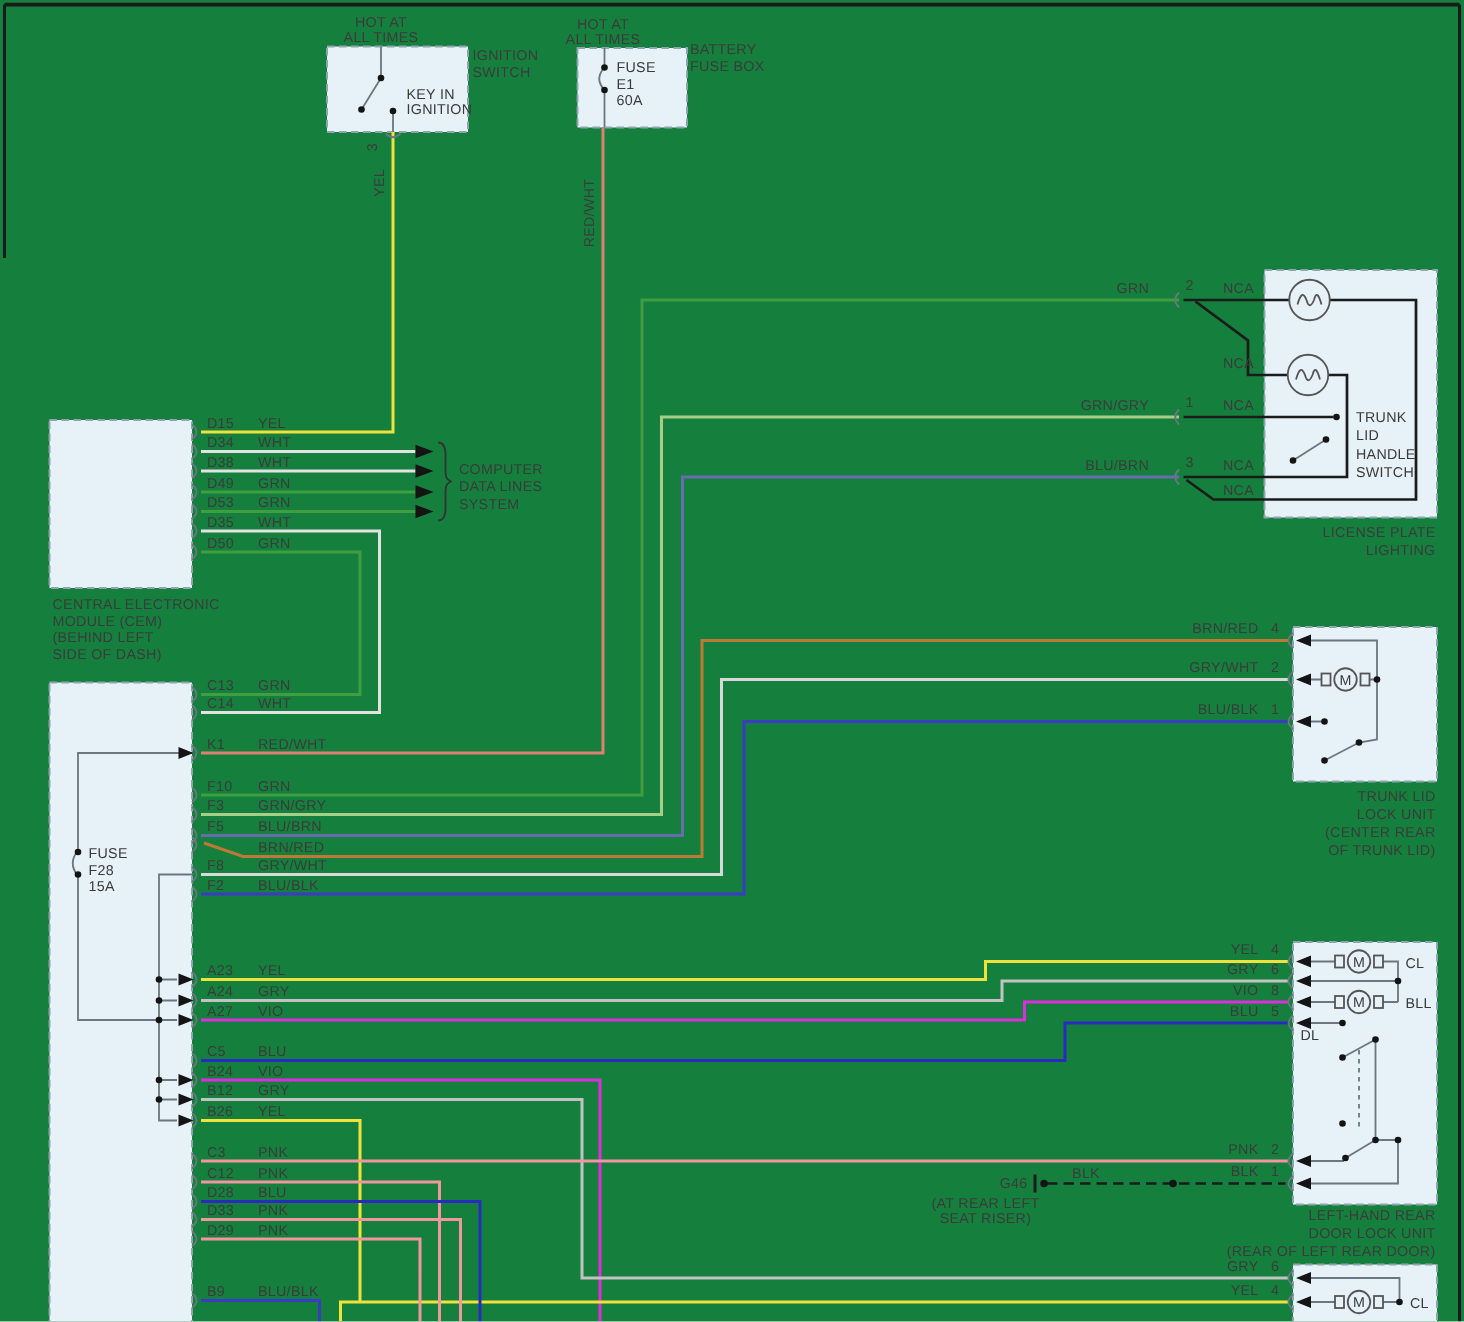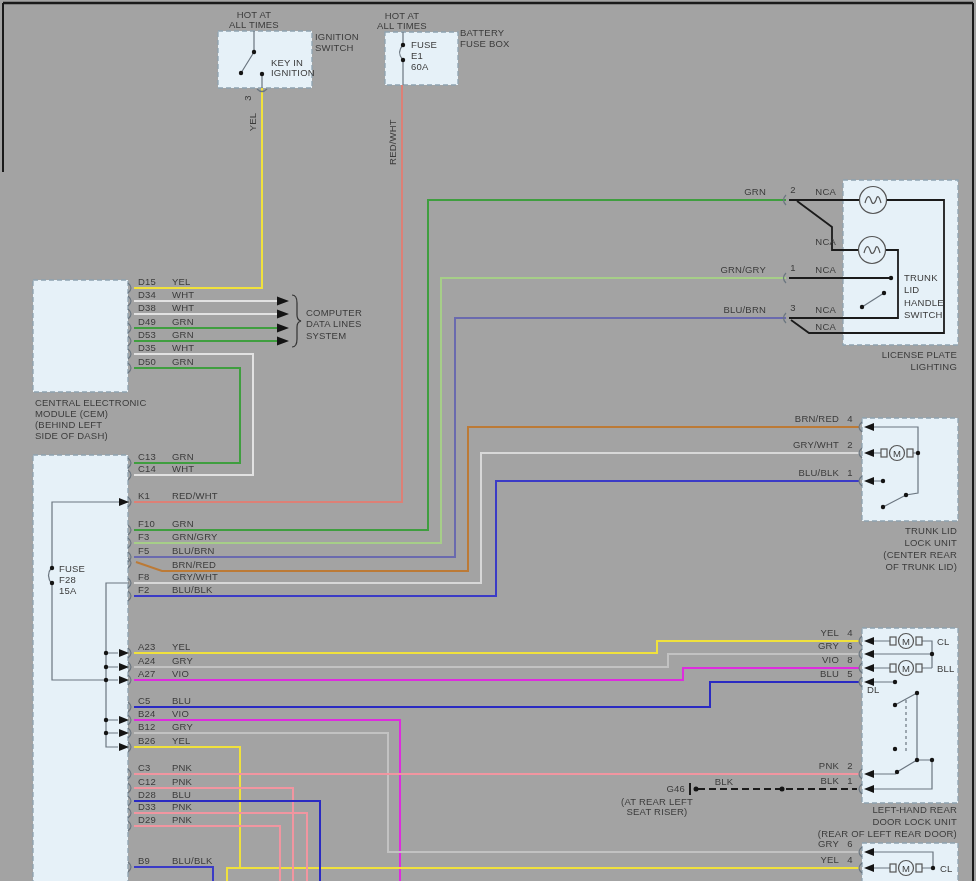--- a/index.html
+++ b/index.html
@@ -1,16 +1,16 @@
 <!DOCTYPE html>
 <html><head>
 <meta charset="utf-8">
 <style>
   html,body{margin:0;padding:0;background:#fff;}
-  .stage{position:relative;width:976px;height:881px;background:#a3a3a3;overflow:hidden;}
+  .stage{position:relative;width:976px;height:881px;background:#15803d;overflow:hidden;}
   svg text{font-family:"Liberation Sans","DejaVu Sans",sans-serif;font-size:9.5px;fill:#3b3b3b;letter-spacing:.2px;}
   svg .e{text-anchor:end}
   svg .m{text-anchor:middle}
   .ub{fill:#e6f1f8;stroke:#8fa3b0;stroke-width:1.3;stroke-dasharray:5,3;}
   .iln{stroke:#6b7680;stroke-width:1.2;fill:none;}
   .blk{stroke:#1b1b1b;stroke-width:1.8;fill:none;}
   .sym{stroke:#555;stroke-width:1.2;fill:none;}
   .wire{fill:none;stroke-width:2;}
   .dot{fill:#141414;}
 </style>

